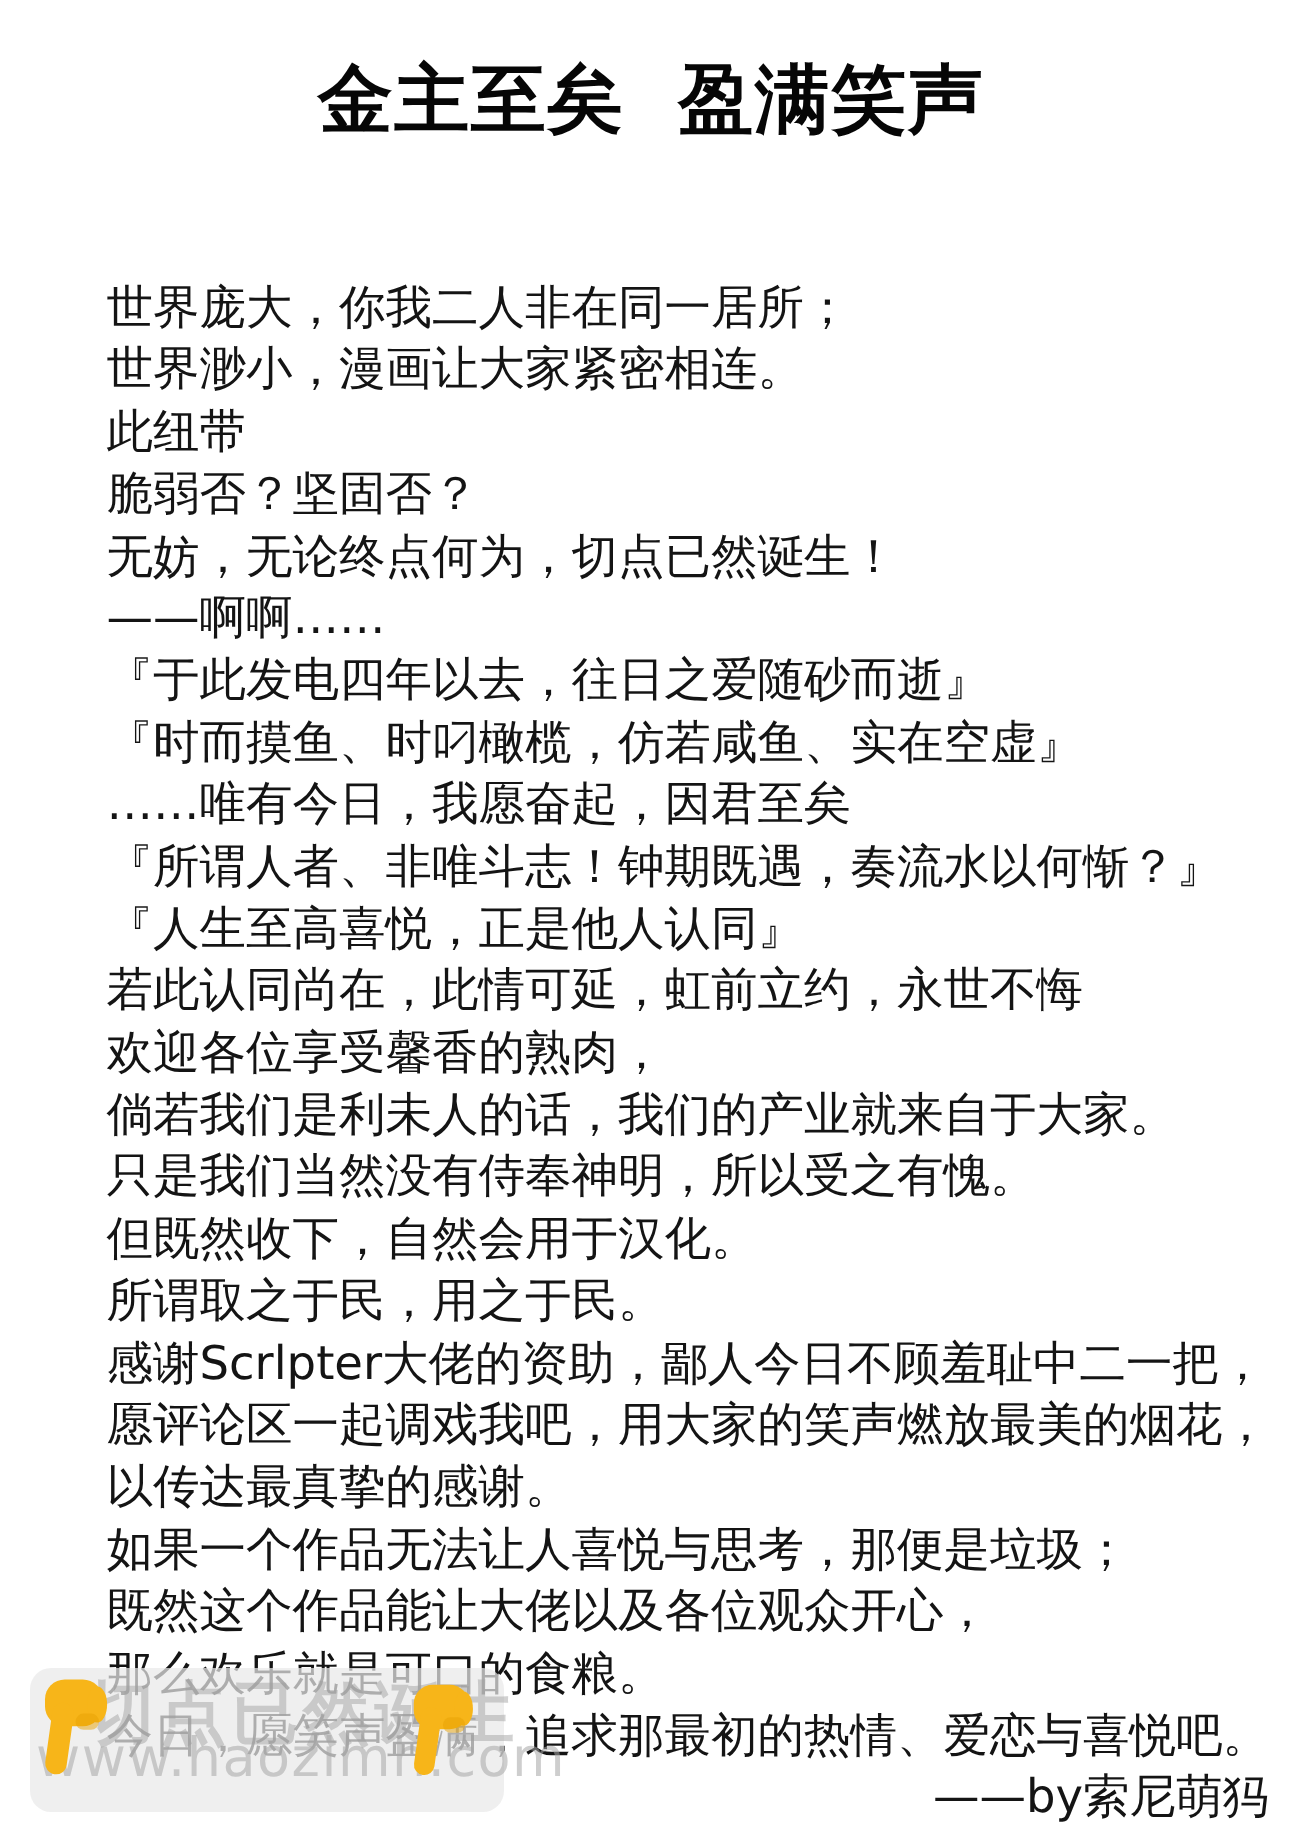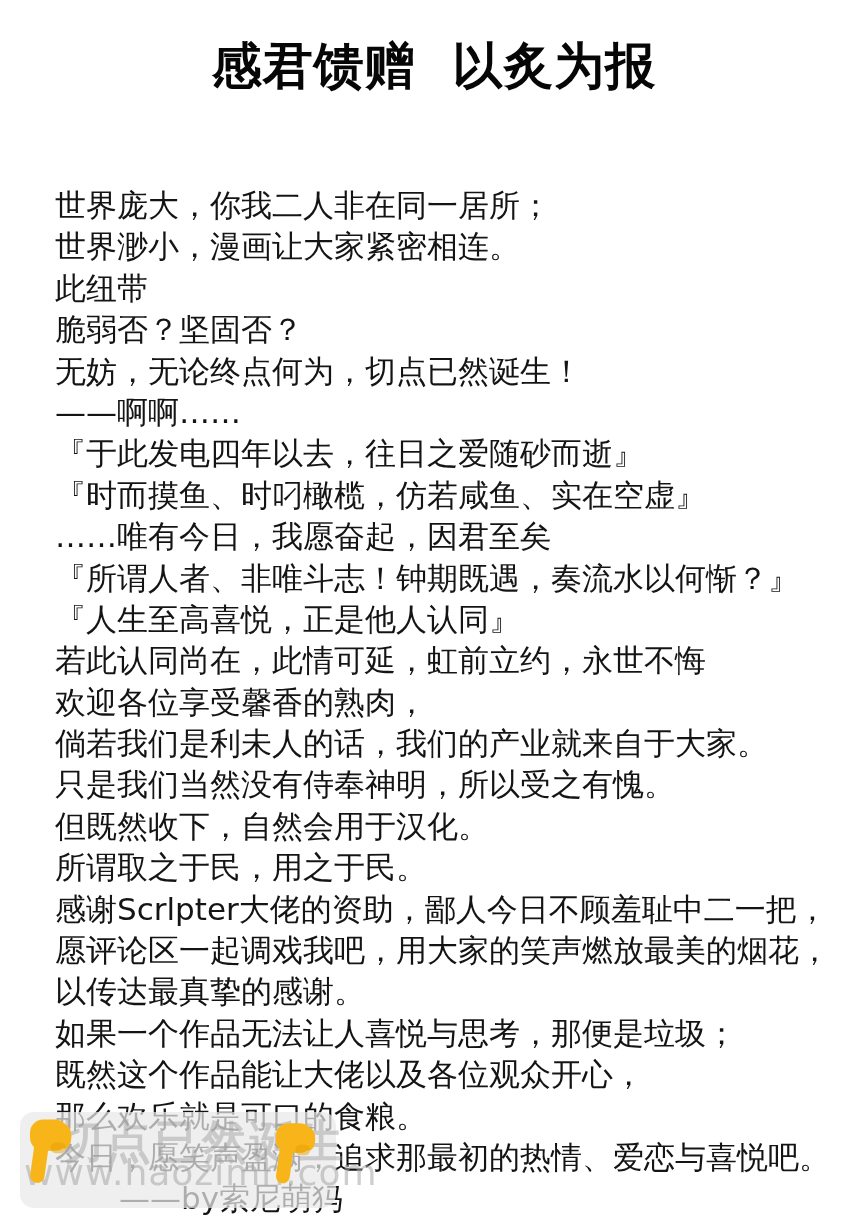--- a/index.html
+++ b/index.html
@@ -28,22 +28,22 @@
     color:#060606;
   }
   .body-text{
     position:absolute;left:55px;top:185px;
     font-size:31px;
     line-height:41.4px;
     color:#141414;
     z-index:1;
     white-space:pre;
   }
-  .body-line{height:41.4px;}
-  .body-line:last-child{margin-left:64px;}
+  .body-line{height:41.4px;margin-left:16px;}
+  .body-line:last-child{margin-left:64px;text-align:right;}
   
   .wm-box{
     position:absolute;left:20px;top:1112px;width:316px;height:96px;
     background:rgba(233,233,233,0.72);
     border-radius:14px;
     z-index:2;
   }
   .wm-site{
     position:absolute;left:58px;top:1112px;width:280px;
     font-size:45px;font-weight:700;letter-spacing:3px;
@@ -61,21 +61,21 @@
     position:absolute;z-index:4;
   }
   .pointer.left{left:24px;top:1118px;width:48px;height:68px;}
   .pointer.right{left:270px;top:1122px;width:46px;height:64px;}
   .pointer svg{width:100%;height:100%;display:block;}
 </style>
 </head>
 <body>
 
 <div class="title">
-  <div>感君馈赠 以炙为报</div>
+  <div>金主至矣 盈满笑声</div>
 </div>
 
 <div class="body-text"><div class="body-line">世界庞大，你我二人非在同一居所；</div><div class="body-line">世界渺小，漫画让大家紧密相连。</div><div class="body-line">此纽带</div><div class="body-line">脆弱否？坚固否？</div><div class="body-line">无妨，无论终点何为，切点已然诞生！</div><div class="body-line">——啊啊……</div><div class="body-line">『于此发电四年以去，往日之爱随砂而逝』</div><div class="body-line">『时而摸鱼、时叼橄榄，仿若咸鱼、实在空虚』</div><div class="body-line">……唯有今日，我愿奋起，因君至矣</div><div class="body-line">『所谓人者、非唯斗志！钟期既遇，奏流水以何惭？』</div><div class="body-line">『人生至高喜悦，正是他人认同』</div><div class="body-line">若此认同尚在，此情可延，虹前立约，永世不悔</div><div class="body-line">欢迎各位享受馨香的熟肉，</div><div class="body-line">倘若我们是利未人的话，我们的产业就来自于大家。</div><div class="body-line">只是我们当然没有侍奉神明，所以受之有愧。</div><div class="body-line">但既然收下，自然会用于汉化。</div><div class="body-line">所谓取之于民，用之于民。</div><div class="body-line">感谢Scrlpter大佬的资助，鄙人今日不顾羞耻中二一把，</div><div class="body-line">愿评论区一起调戏我吧，用大家的笑声燃放最美的烟花，</div><div class="body-line">以传达最真挚的感谢。</div><div class="body-line">如果一个作品无法让人喜悦与思考，那便是垃圾；</div><div class="body-line">既然这个作品能让大佬以及各位观众开心，</div><div class="body-line">那么欢乐就是可口的食粮。</div><div class="body-line">今日，愿笑声盈满，追求那最初的热情、爱恋与喜悦吧。</div><div class="body-line">——by索尼萌犸</div></div>
 
 <div class="wm-box"></div>
 <div class="wm-site">切点已然诞生</div>
 <div class="wm-url">www.haozimh.com</div>
 
 <div class="pointer left">
   <svg viewBox="0 0 40 56" xmlns="http://www.w3.org/2000/svg">

